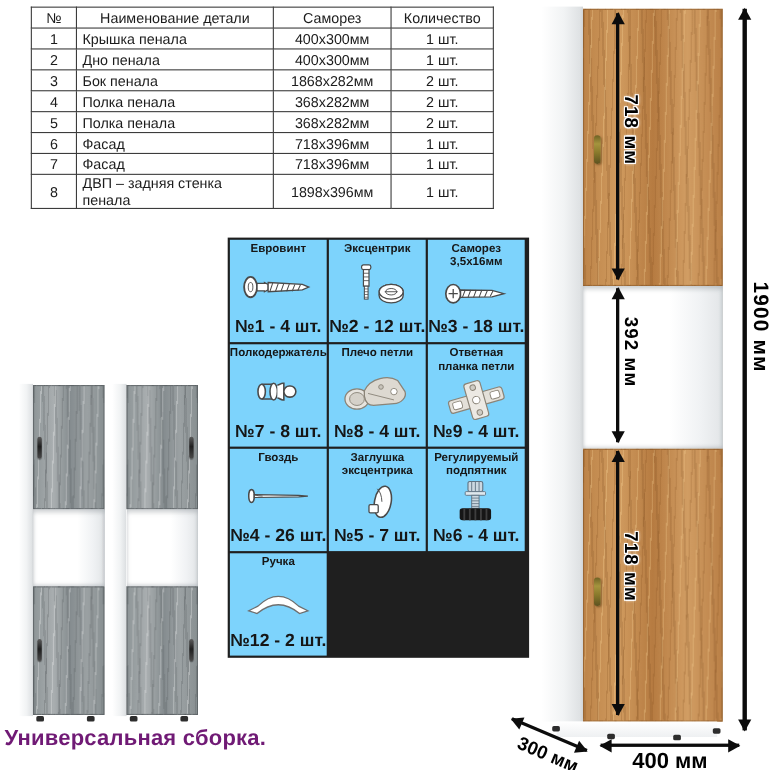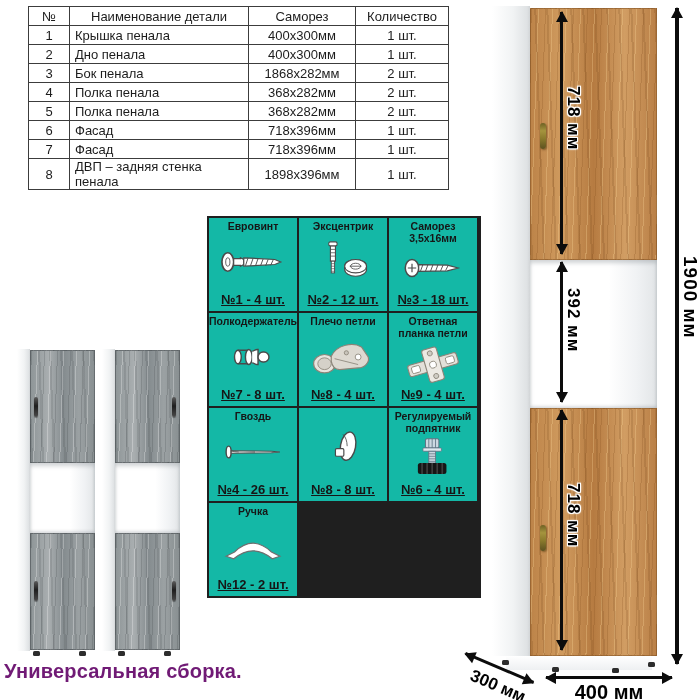--- a/index.html
+++ b/index.html
@@ -13,24 +13,24 @@
   .parts-table th, .parts-table td { border:1.4px solid #3c3c3c; padding:0 5px; height:18px; }
   .parts-table th { font-weight:400; text-align:center; }
   .col-num   { width:30px;  text-align:center; }
   .col-name  { width:168px; text-align:left; }
   .col-size  { width:96px;  text-align:center; }
   .col-qty   { width:82px;  text-align:center; }
   
   .hw-grid { position:absolute; left:207px; top:216px; width:274px;
     display:grid; grid-template-columns:repeat(3,88px); grid-auto-rows:93px;
     gap:2px; padding:2px; background:#1f1f1f; box-sizing:border-box; }
-  .hw-cell { background:#14b8a6; display:flex; flex-direction:column; align-items:center;
+  .hw-cell { background:#7dd3fc; display:flex; flex-direction:column; align-items:center;
     justify-content:space-between; padding:3px 2px 4px; box-sizing:border-box; }
   .hw-title { font-weight:700; font-size:10.5px; line-height:1.12; text-align:center; color:#161616; }
-  .hw-count { font-weight:700; font-size:13px; color:#161616; white-space:nowrap;text-decoration:underline; }
+  .hw-count { font-weight:700; font-size:16px; color:#161616; white-space:nowrap; }
   .hw-ic { flex:1 1 auto; display:flex; align-items:center; justify-content:center; width:100%; }
   .hw-ic svg { width:76px; height:42px; }
   
   .cab { position:absolute; background:#fff; }
   .side-strip { position:absolute; background:linear-gradient(90deg,#ffffff,#f1f3f4 55%,#dfe2e4 92%,#d2d5d7); }
   .wood-gray { background:
       repeating-linear-gradient(92deg, rgba(55,60,63,.20) 0 1px, rgba(0,0,0,0) 1px 6px, rgba(255,255,255,.28) 6px 7px, rgba(0,0,0,0) 7px 13px),
       repeating-linear-gradient(88deg, rgba(40,45,48,.13) 0 2px, rgba(0,0,0,0) 2px 11px),
       linear-gradient(90deg,#8f9698,#a9aeb0 28%,#858c8f 52%,#9ba1a3 76%,#899092);
       border:1px solid rgba(70,75,78,.55); box-sizing:border-box; }
@@ -231,28 +231,29 @@
         <svg viewBox="0 0 80 50">
             <ellipse cx="11" cy="25" rx="3" ry="7" fill="#fff" stroke="#4a4a4a" stroke-width="1.7"></ellipse>
             <path d="M14 23.5L62 24.2L72 25L62 25.8L14 26.5Z" fill="#fff" stroke="#4a4a4a" stroke-width="1.3"></path>
             <path d="M14 23.5q4 1.5 9 1.5" class="ln" stroke-width=".9"></path>
           </svg>
       </div>
       <div class="hw-count">№4 - 26 шт.</div>
     </div>
 
     <div class="hw-cell">
+      <div class="hw-title">Заглушка эксцентрика</div>
       <div class="hw-ic">
         <svg viewBox="0 0 80 50">
             <ellipse cx="46" cy="24" rx="9" ry="17" fill="#fff" stroke="#4a4a4a" stroke-width="1.7" transform="rotate(10 46 24)"></ellipse>
             <path d="M45 24a9 17 0 0 0-5-14" class="ln"></path>
             <rect x="31" y="27" width="10" height="9" rx="1.5" fill="#fff" stroke="#4a4a4a" stroke-width="1.4"></rect>
           </svg>
       </div>
-      <div class="hw-count">№8 - 8 шт.</div>
+      <div class="hw-count">№5 - 7 шт.</div>
     </div>
 
     <div class="hw-cell">
       <div class="hw-title">Регулируемый подпятник</div>
       <div class="hw-ic">
         <svg viewBox="0 0 80 50">
             <rect x="31" y="2" width="16" height="11" rx="2" fill="#ccd8e1" stroke="#5f7383" stroke-width="1.2"></rect>
             <path d="M35 2v11M39 2v11M43 2v11" stroke="#5f7383" fill="none"></path>
             <rect x="28" y="13" width="22" height="4" rx="1" fill="#dfe8ee" stroke="#5f7383"></rect>
             <rect x="35" y="17" width="8" height="14" fill="#ccd8e1" stroke="#5f7383"></rect>

